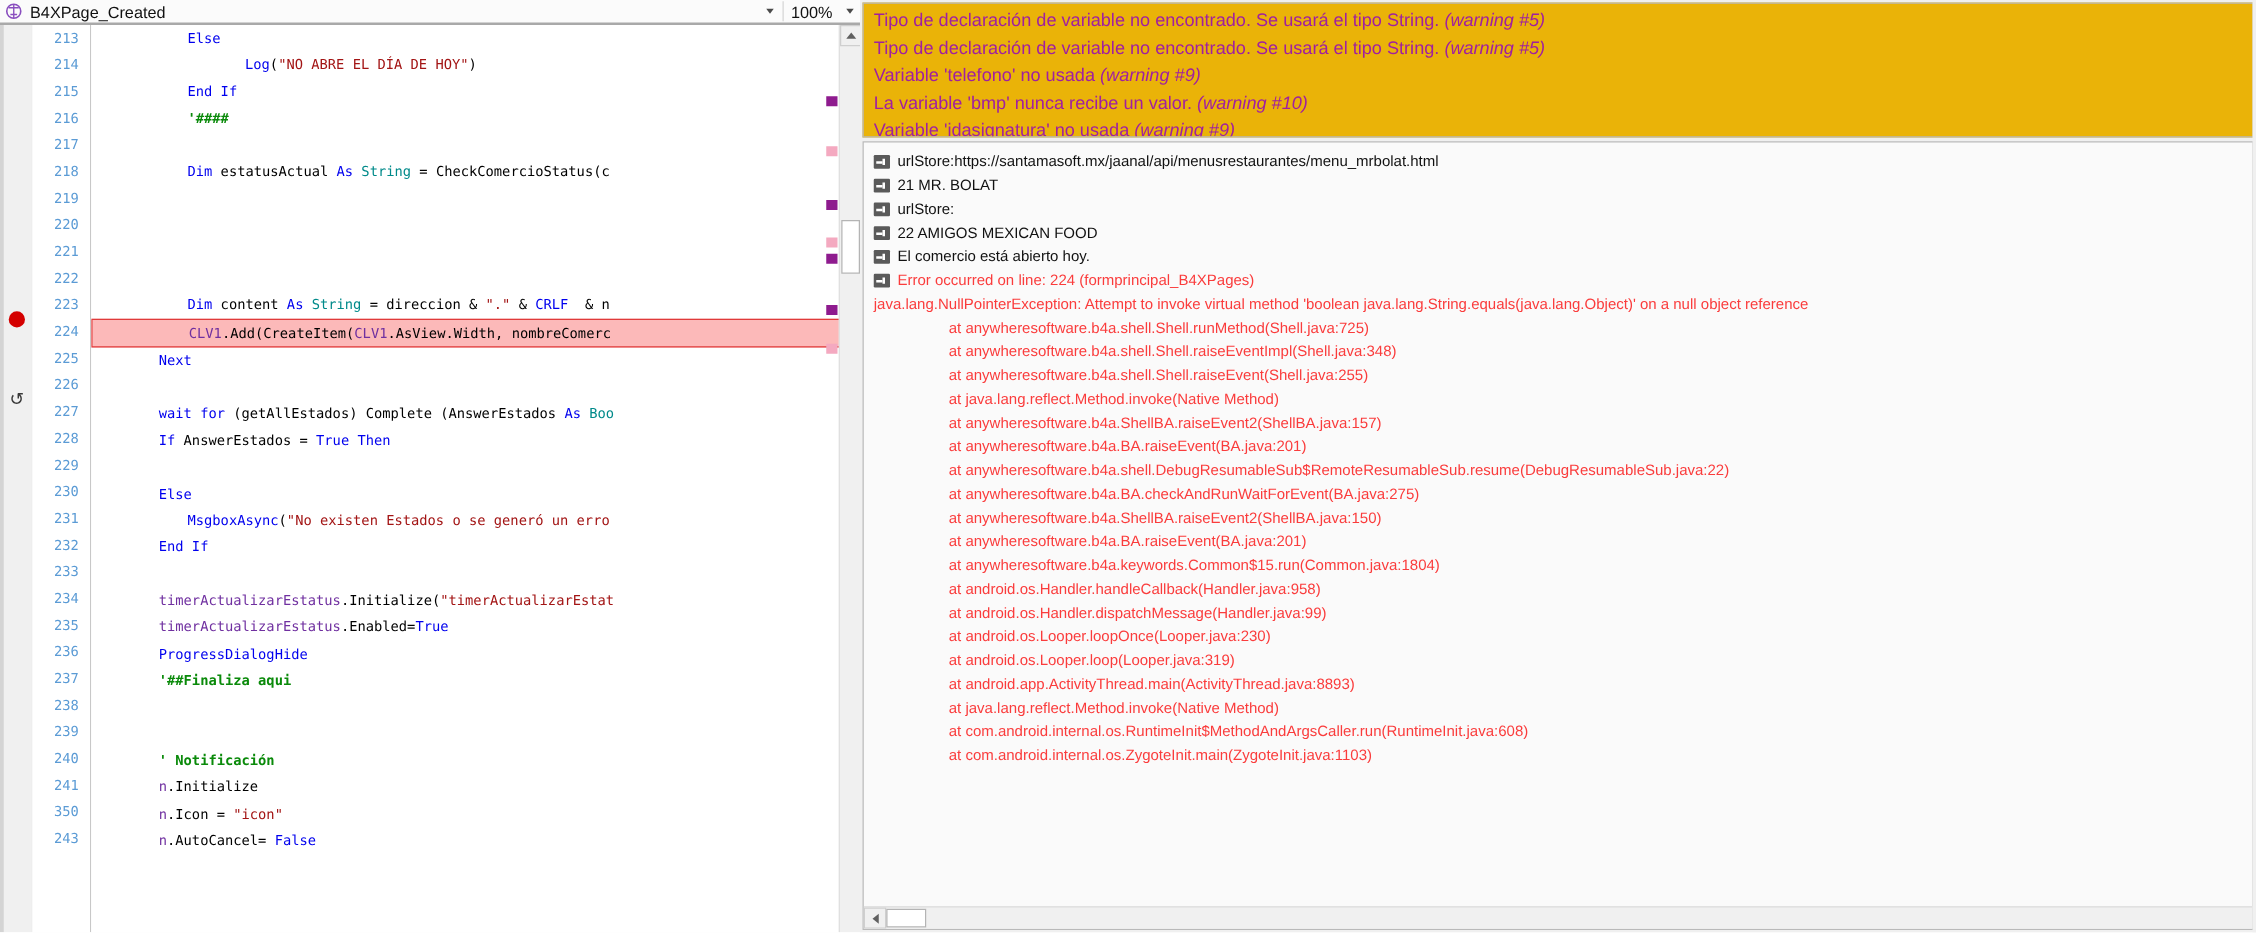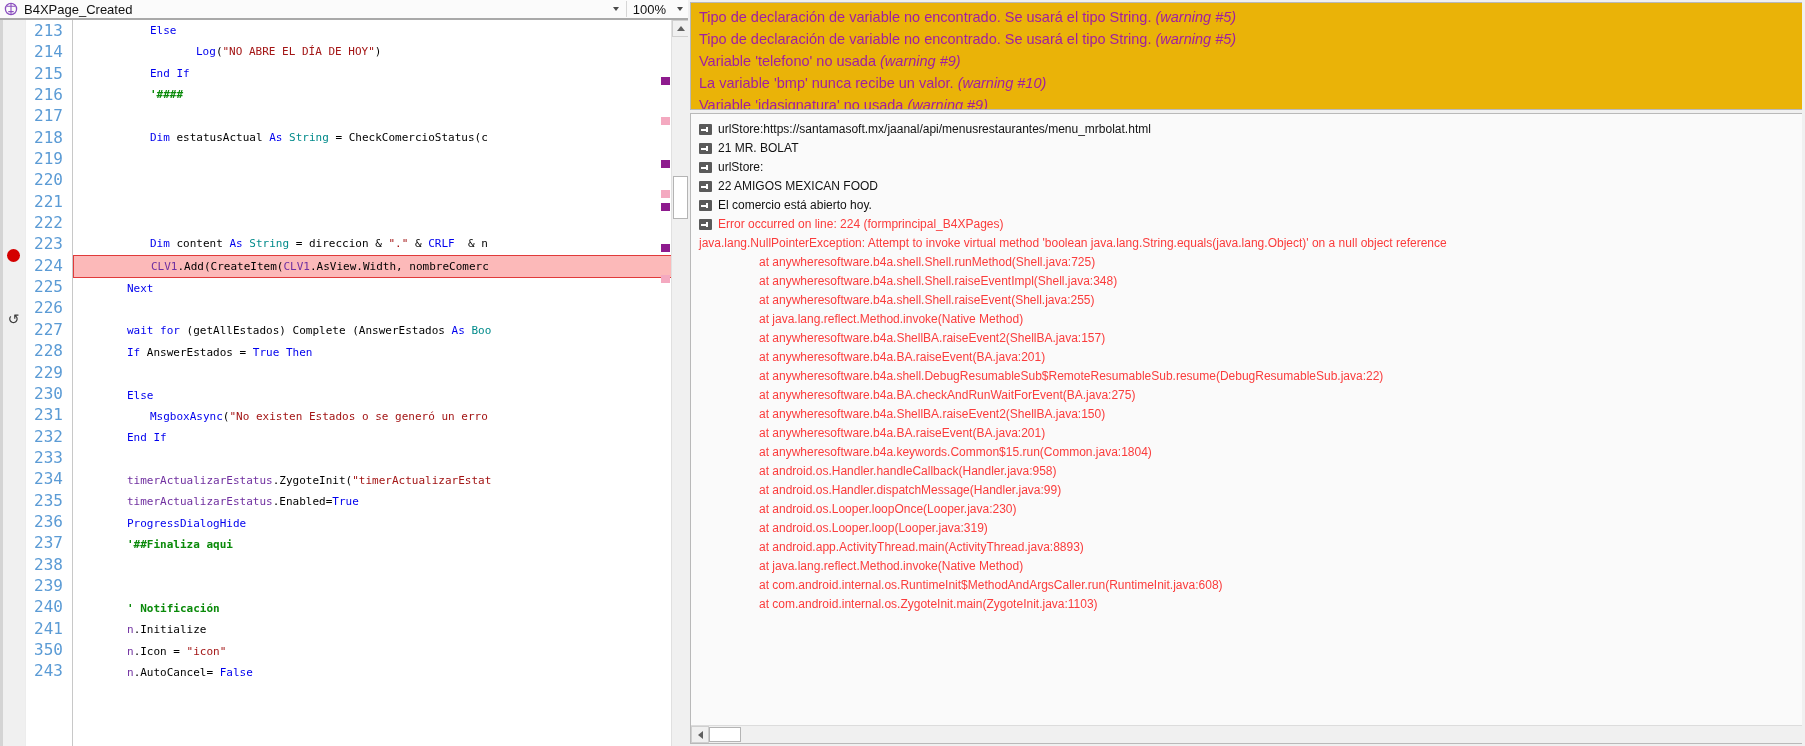--- a/index.html
+++ b/index.html
@@ -129,21 +129,21 @@
     width: 47px;
     min-width: 47px;
     background: #ffffff;
     text-align: right;
     padding-right: 9px;
     position: relative;
     border-right: 1px solid #c8c8c8;
   }
   .linenum {
     font-family: "DejaVu Sans Mono", monospace;
-    font-size: 16px;
+    font-size: 11px;
     color: #5b9bd5;
     height: 21.35px;
     line-height: 21.35px;
     white-space: nowrap;
   }
 
   #code-text {
     position: relative;
     flex: 1 1 auto;
     overflow: hidden;
@@ -426,21 +426,21 @@
           <div class="code-line error-line"><span style="display: inline-block; width: 69px;"></span><span class="obj">CLV1</span><span class="pln">.Add(CreateItem(</span><span class="obj">CLV1</span><span class="pln">.AsView.Width, nombreComerc</span></div>
           <div class="code-line"><span style="display: inline-block; width: 46px;"></span><span class="kw">Next</span></div>
           <div class="code-line"><span style="display: inline-block; width: 0px;"></span></div>
           <div class="code-line"><span style="display: inline-block; width: 46px;"></span><span class="kw">wait for</span><span class="pln"> (getAllEstados) </span><span class="pln">Complete</span><span class="pln"> (AnswerEstados </span><span class="kw">As</span><span class="pln"> </span><span class="typ">Boo</span></div>
           <div class="code-line"><span style="display: inline-block; width: 46px;"></span><span class="kw">If</span><span class="pln"> AnswerEstados = </span><span class="kw">True</span><span class="pln"> </span><span class="kw">Then</span></div>
           <div class="code-line"><span style="display: inline-block; width: 0px;"></span></div>
           <div class="code-line"><span style="display: inline-block; width: 46px;"></span><span class="kw">Else</span></div>
           <div class="code-line"><span style="display: inline-block; width: 69px;"></span><span class="kw">MsgboxAsync</span><span class="pln">(</span><span class="str">"No existen Estados o se generó un erro</span></div>
           <div class="code-line"><span style="display: inline-block; width: 46px;"></span><span class="kw">End If</span></div>
           <div class="code-line"><span style="display: inline-block; width: 0px;"></span></div>
-          <div class="code-line"><span style="display: inline-block; width: 46px;"></span><span class="obj">timerActualizarEstatus</span><span class="pln">.ZygoteInit(</span><span class="str">"timerActualizarEstat</span></div>
+          <div class="code-line"><span style="display: inline-block; width: 46px;"></span><span class="obj">timerActualizarEstatus</span><span class="pln">.Initialize(</span><span class="str">"timerActualizarEstat</span></div>
           <div class="code-line"><span style="display: inline-block; width: 46px;"></span><span class="obj">timerActualizarEstatus</span><span class="pln">.Enabled=</span><span class="kw">True</span></div>
           <div class="code-line"><span style="display: inline-block; width: 46px;"></span><span class="kw">ProgressDialogHide</span></div>
           <div class="code-line"><span style="display: inline-block; width: 46px;"></span><span class="cmt">'##Finaliza aqui</span></div>
           <div class="code-line"><span style="display: inline-block; width: 0px;"></span></div>
           <div class="code-line"><span style="display: inline-block; width: 0px;"></span></div>
           <div class="code-line"><span style="display: inline-block; width: 46px;"></span><span class="cmt">' Notificación</span></div>
           <div class="code-line"><span style="display: inline-block; width: 46px;"></span><span class="obj">n</span><span class="pln">.Initialize</span></div>
           <div class="code-line"><span style="display: inline-block; width: 46px;"></span><span class="obj">n</span><span class="pln">.Icon = </span><span class="str">"icon"</span></div>
           <div class="code-line"><span style="display: inline-block; width: 46px;"></span><span class="obj">n</span><span class="pln">.AutoCancel= </span><span class="kw">False</span></div>
         </div>

